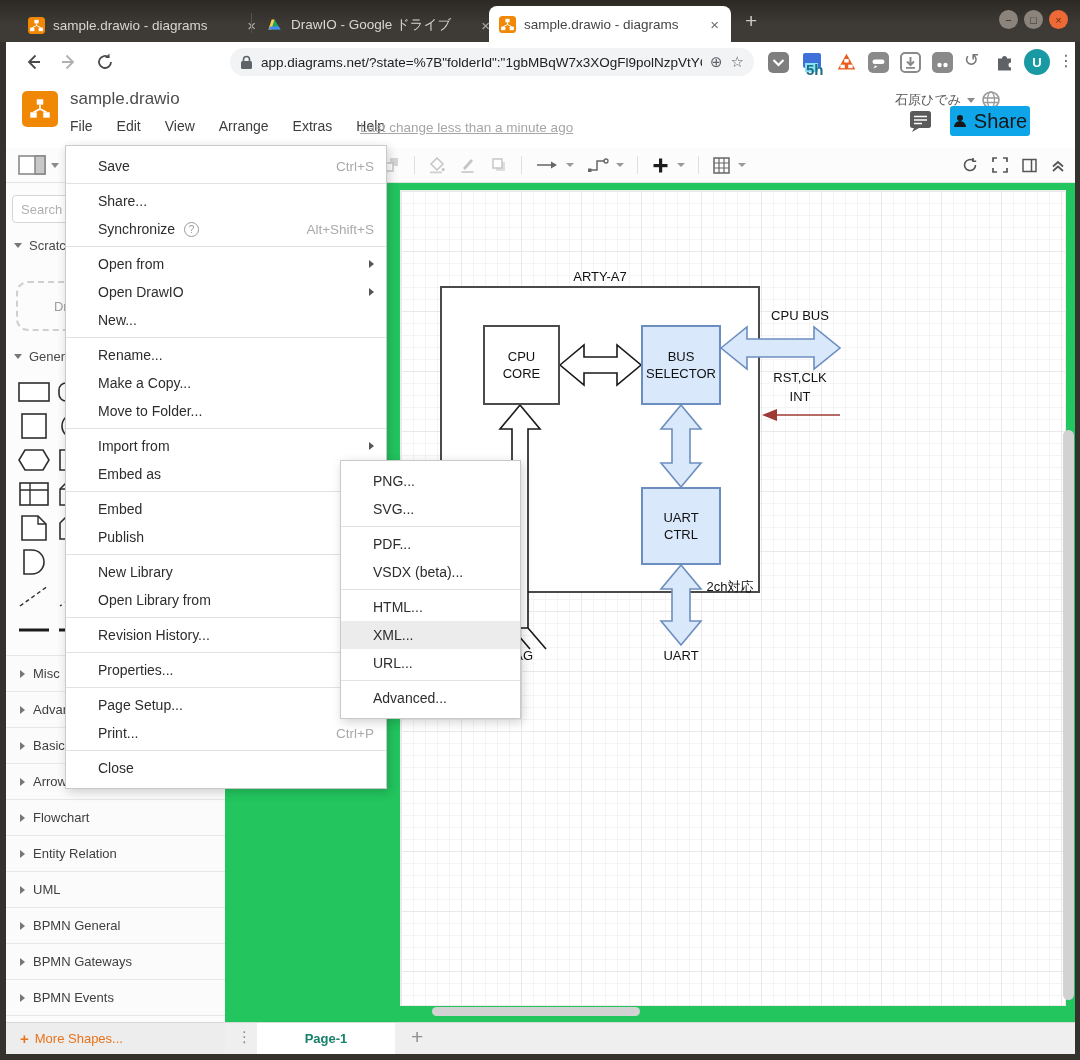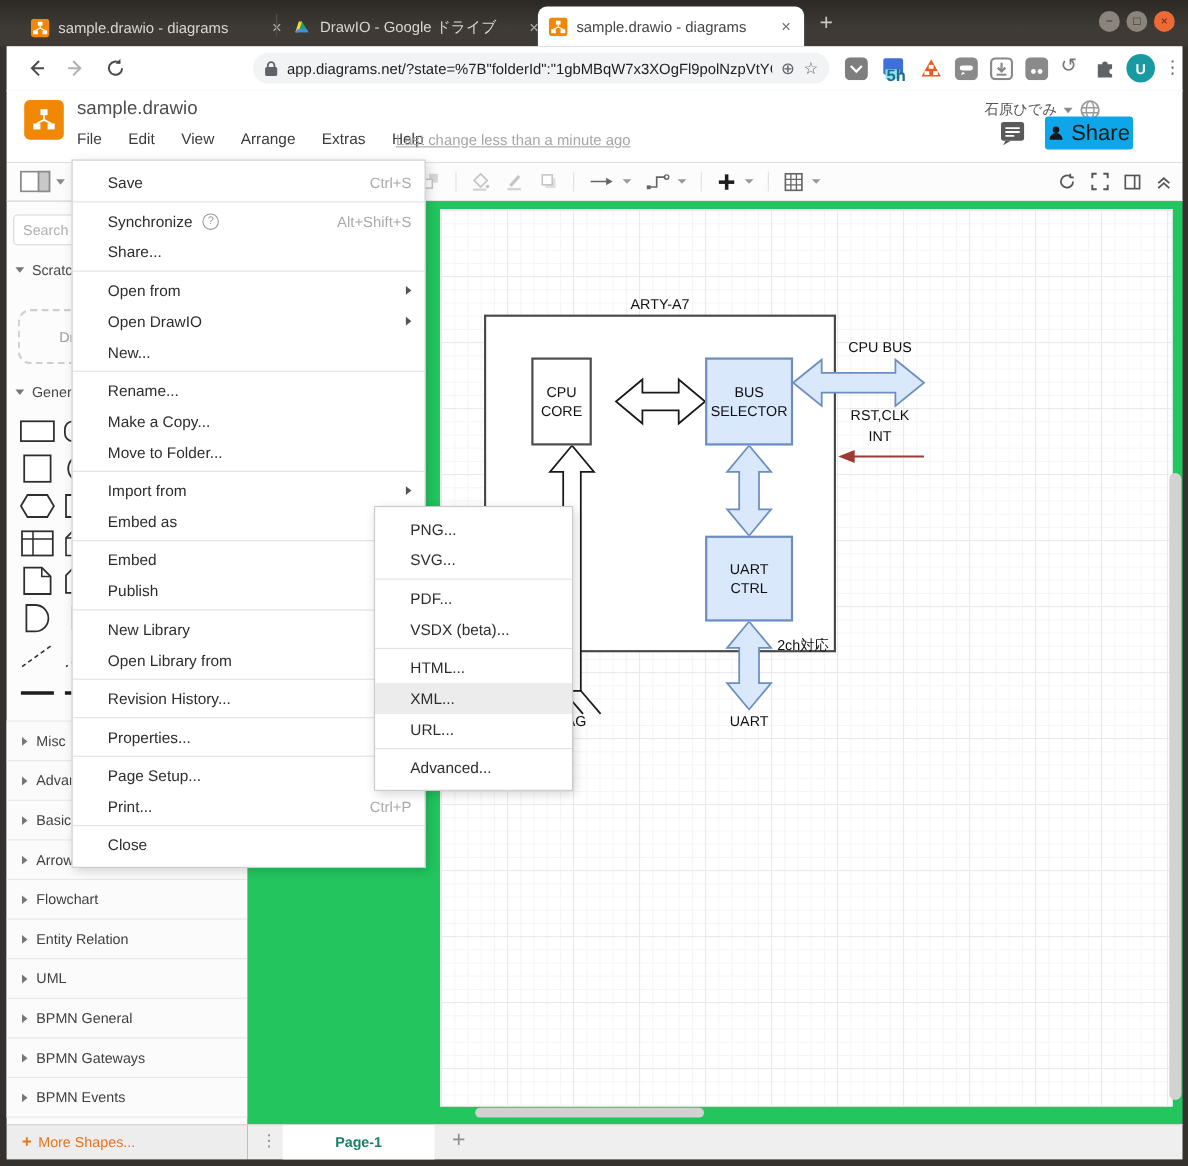--- a/index.html
+++ b/index.html
@@ -428,21 +428,21 @@
     <svg id="dsvg" width="850" height="839" viewBox="0 0 850 839">
       <polygon points="335,182 359,162 359,174 392,174 392,162 416,182 392,202 392,190 359,190 359,202" fill="#ffffff" stroke="#1a1a1a" stroke-width="1.6"></polygon>
       <polygon points="496,165 522,144 522,156 589,156 589,144 615,165 589,186 589,174 522,174 522,186" fill="#dae8fc" stroke="#6c8ebf" stroke-width="1.6"></polygon>
       <polygon points="456,222 476,246 465,246 465,280 476,280 456,304 436,280 447,280 447,246 436,246" fill="#dae8fc" stroke="#6c8ebf" stroke-width="1.6"></polygon>
       <polygon points="456,382 476,406 465,406 465,438 476,438 456,462 436,438 447,438 447,406 436,406" fill="#dae8fc" stroke="#6c8ebf" stroke-width="1.6"></polygon>
       <polygon points="295,222 315,246 303,246 303,445 287,445 287,246 275,246" fill="#ffffff" stroke="#1a1a1a" stroke-width="1.6"></polygon>
       <path d="M303 445l18 21M287 445l18 21" stroke="#1a1a1a" stroke-width="1.6" fill="none"></path>
       <path d="M615 232H542" stroke="#9e3a34" stroke-width="1.6" fill="none"></path>
       <polygon points="537,232 552,226 552,238" fill="#9e3a34"></polygon>
     </svg>
-    <div class="dnode" style="left:258px;top:142px;width:55px;height:80px;border:2px solid #4c4c4c;background:#fff;">
+    <div class="dnode" style="left:258px;top:142px;width:77px;height:80px;border:2px solid #4c4c4c;background:#fff;">
       <span>CPU</span>
       <span>CORE</span>
     </div>
     <div class="dnode" style="left:416px;top:142px;width:80px;height:80px;border:2px solid #6c8ebf;background:#dae8fc;">
       <span>BUS</span>
       <span>SELECTOR</span>
     </div>
     <div class="dnode" style="left:416px;top:304px;width:80px;height:78px;border:2px solid #6c8ebf;background:#dae8fc;">
       <span>UART</span>
       <span>CTRL</span>
@@ -457,26 +457,26 @@
     <div class="hthumb"></div>
   </div>
 
   <div id="filemenu" class="menu">
     <div class="mi">
         <span>Save</span>
         <span class="sc">Ctrl+S</span>
       </div>
     <div class="msep"></div>
     <div class="mi">
+        <span>Share...</span>
+      </div>
+    <div class="mi">
         <span>Synchronize</span>
         <span class="help">?</span>
         <span class="sc">Alt+Shift+S</span>
-      </div>
-    <div class="mi">
-        <span>Share...</span>
       </div>
     <div class="msep"></div>
     <div class="mi">
         <span>Open from</span>
         <span class="subarr"></span>
       </div>
     <div class="mi">
         <span>Open DrawIO</span>
         <span class="subarr"></span>
       </div>

